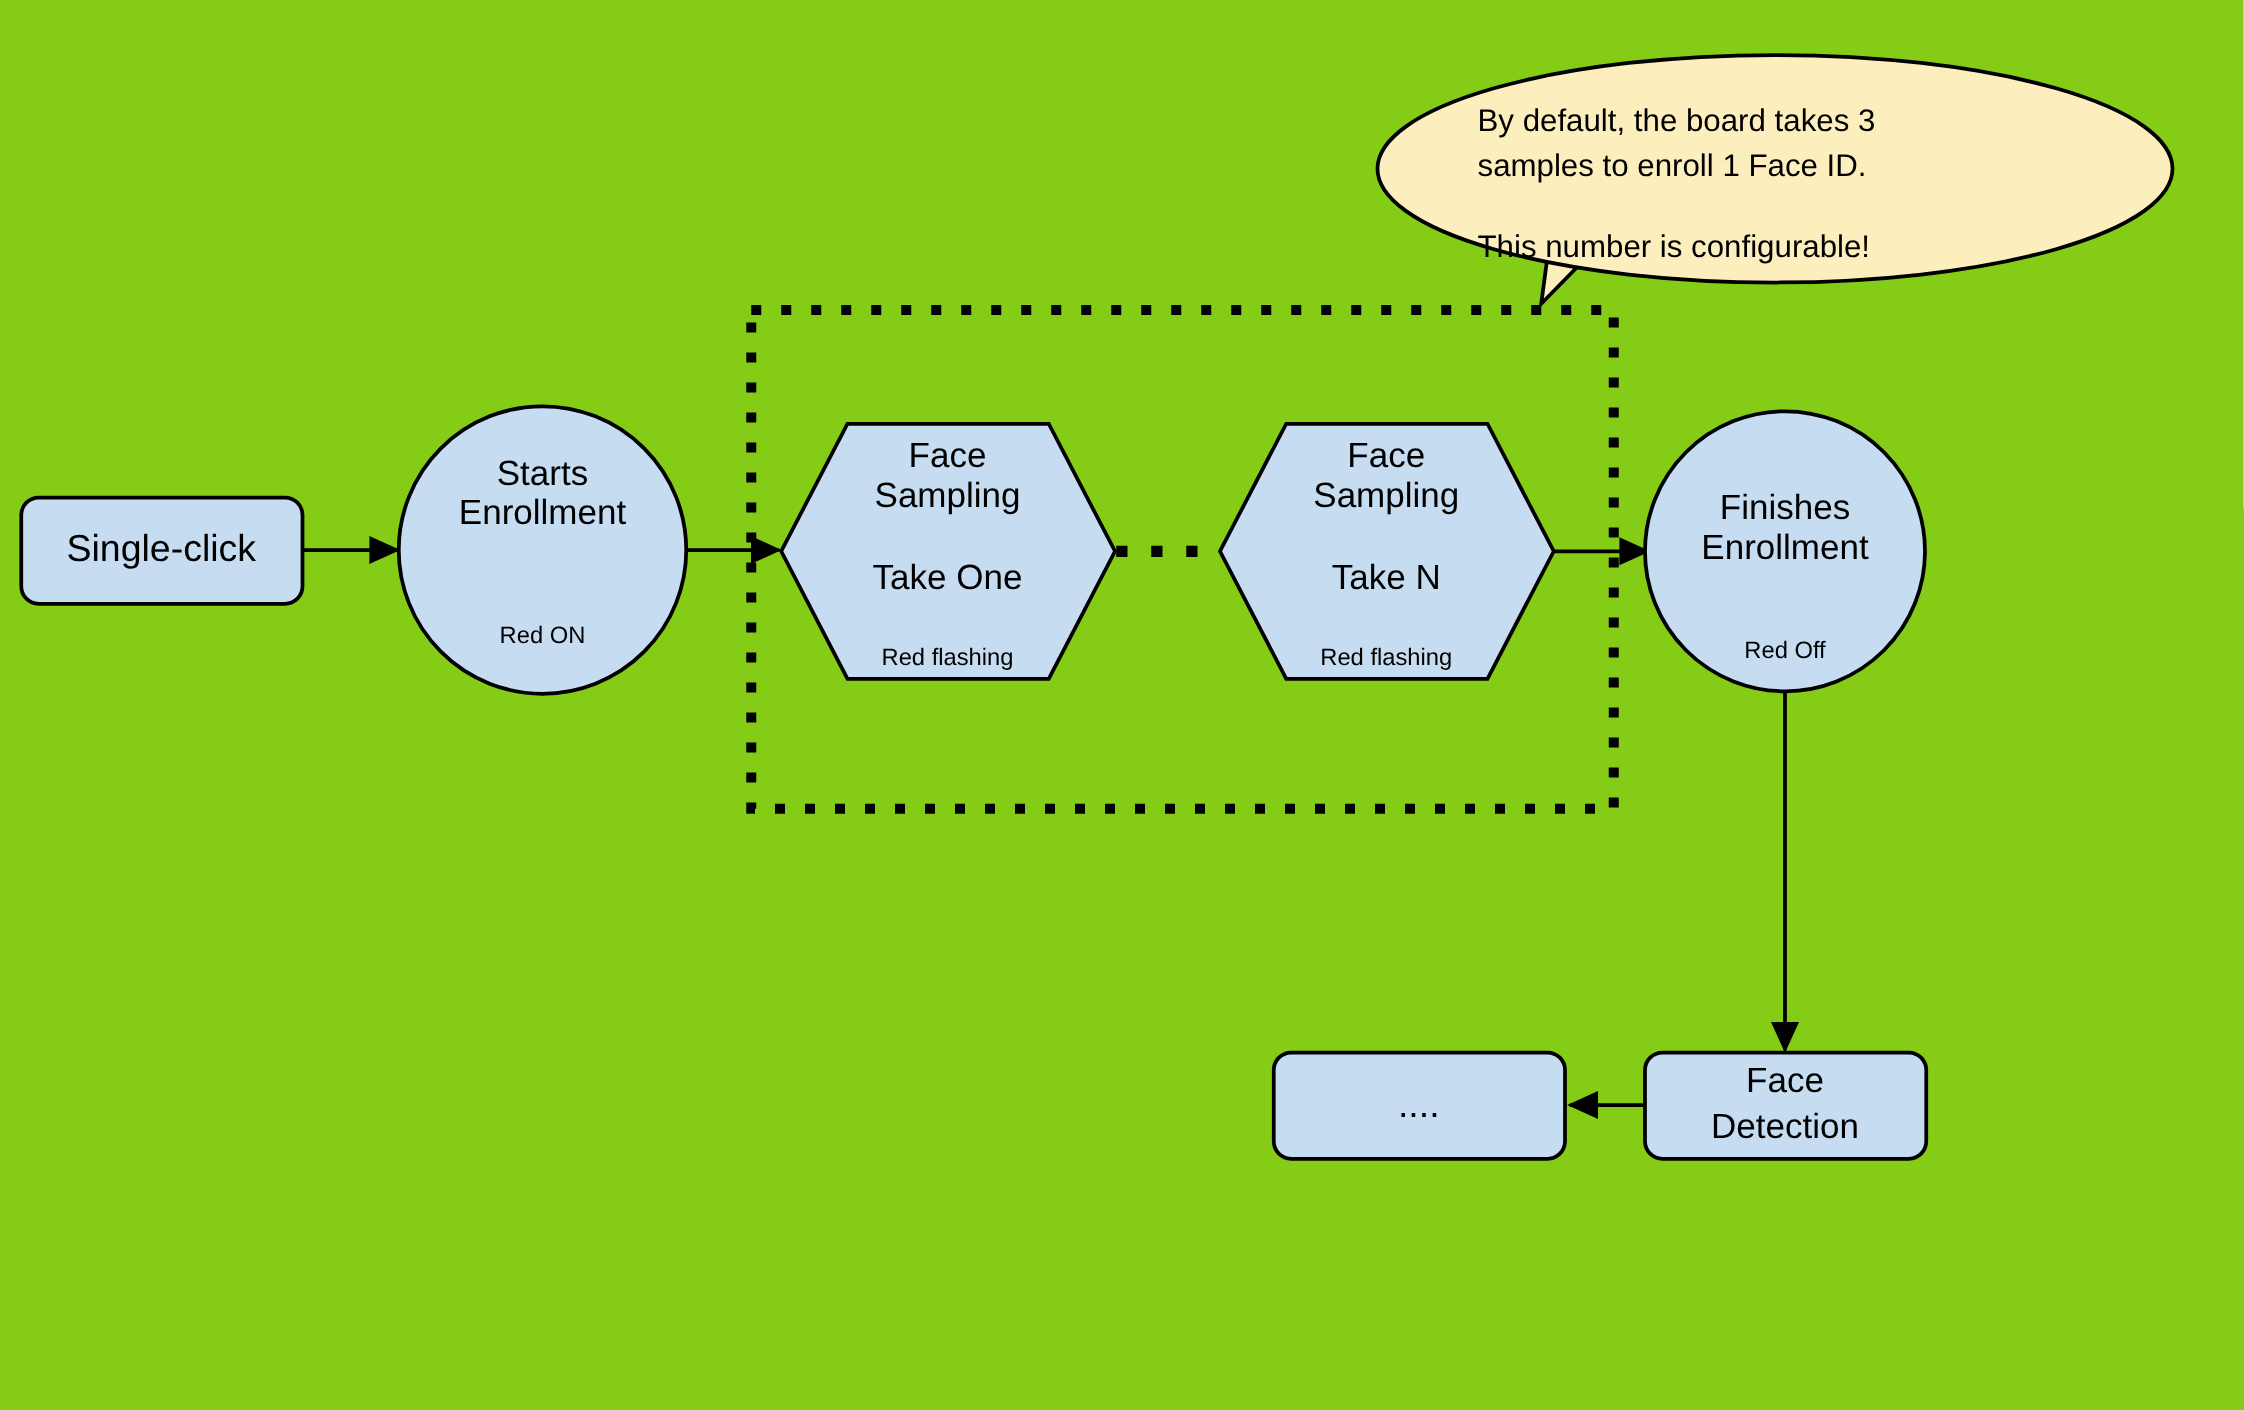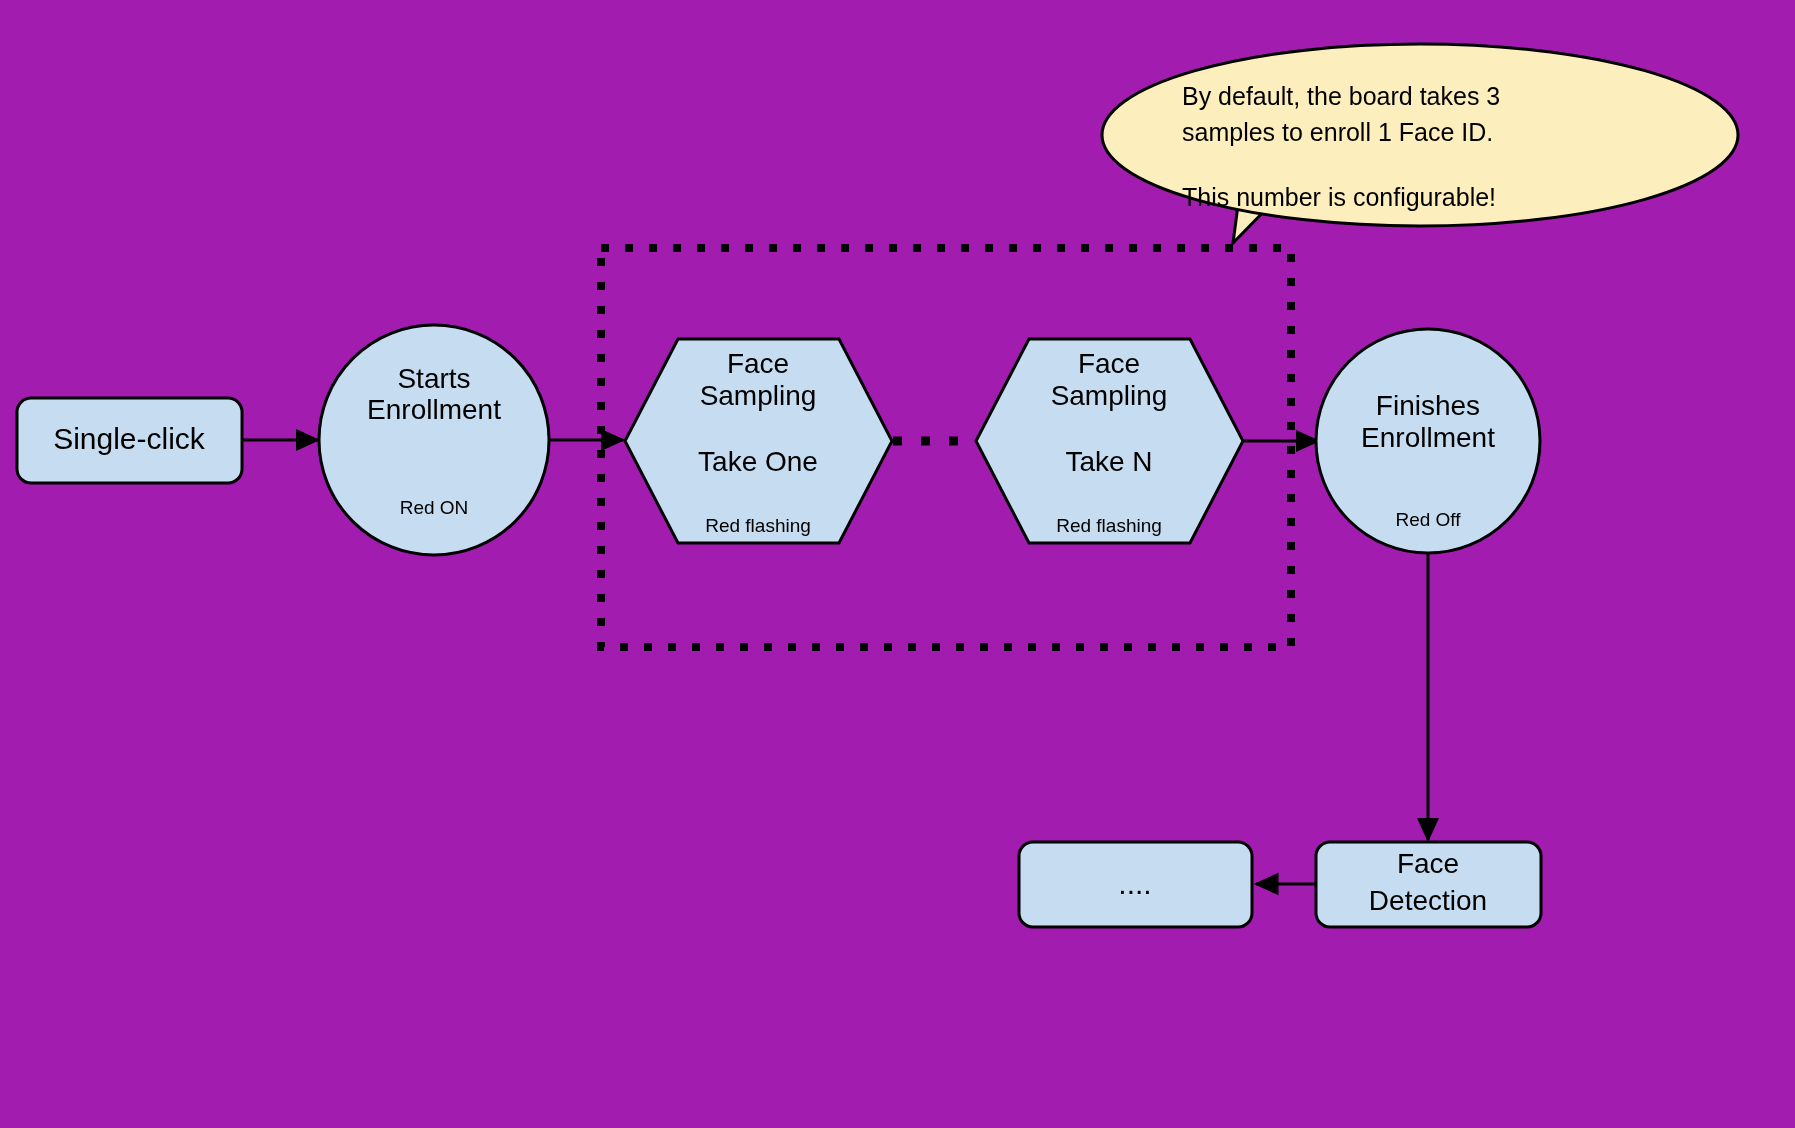--- a/index.html
+++ b/index.html
@@ -9,21 +9,21 @@
     background: #ffffff;
   }
   body {
     font-family: "Liberation Sans", sans-serif;
     color: #000000;
   }
   #canvas {
     position: relative;
     width: 1795px;
     height: 1128px;
-    background: #a21caf;
+    background: #84cc16;
     overflow: hidden;
   }
   svg#diagram {
     position: absolute;
     left: 0;
     top: 0;
     width: 1795px;
     height: 1128px;
   }
   .shape-fill {

